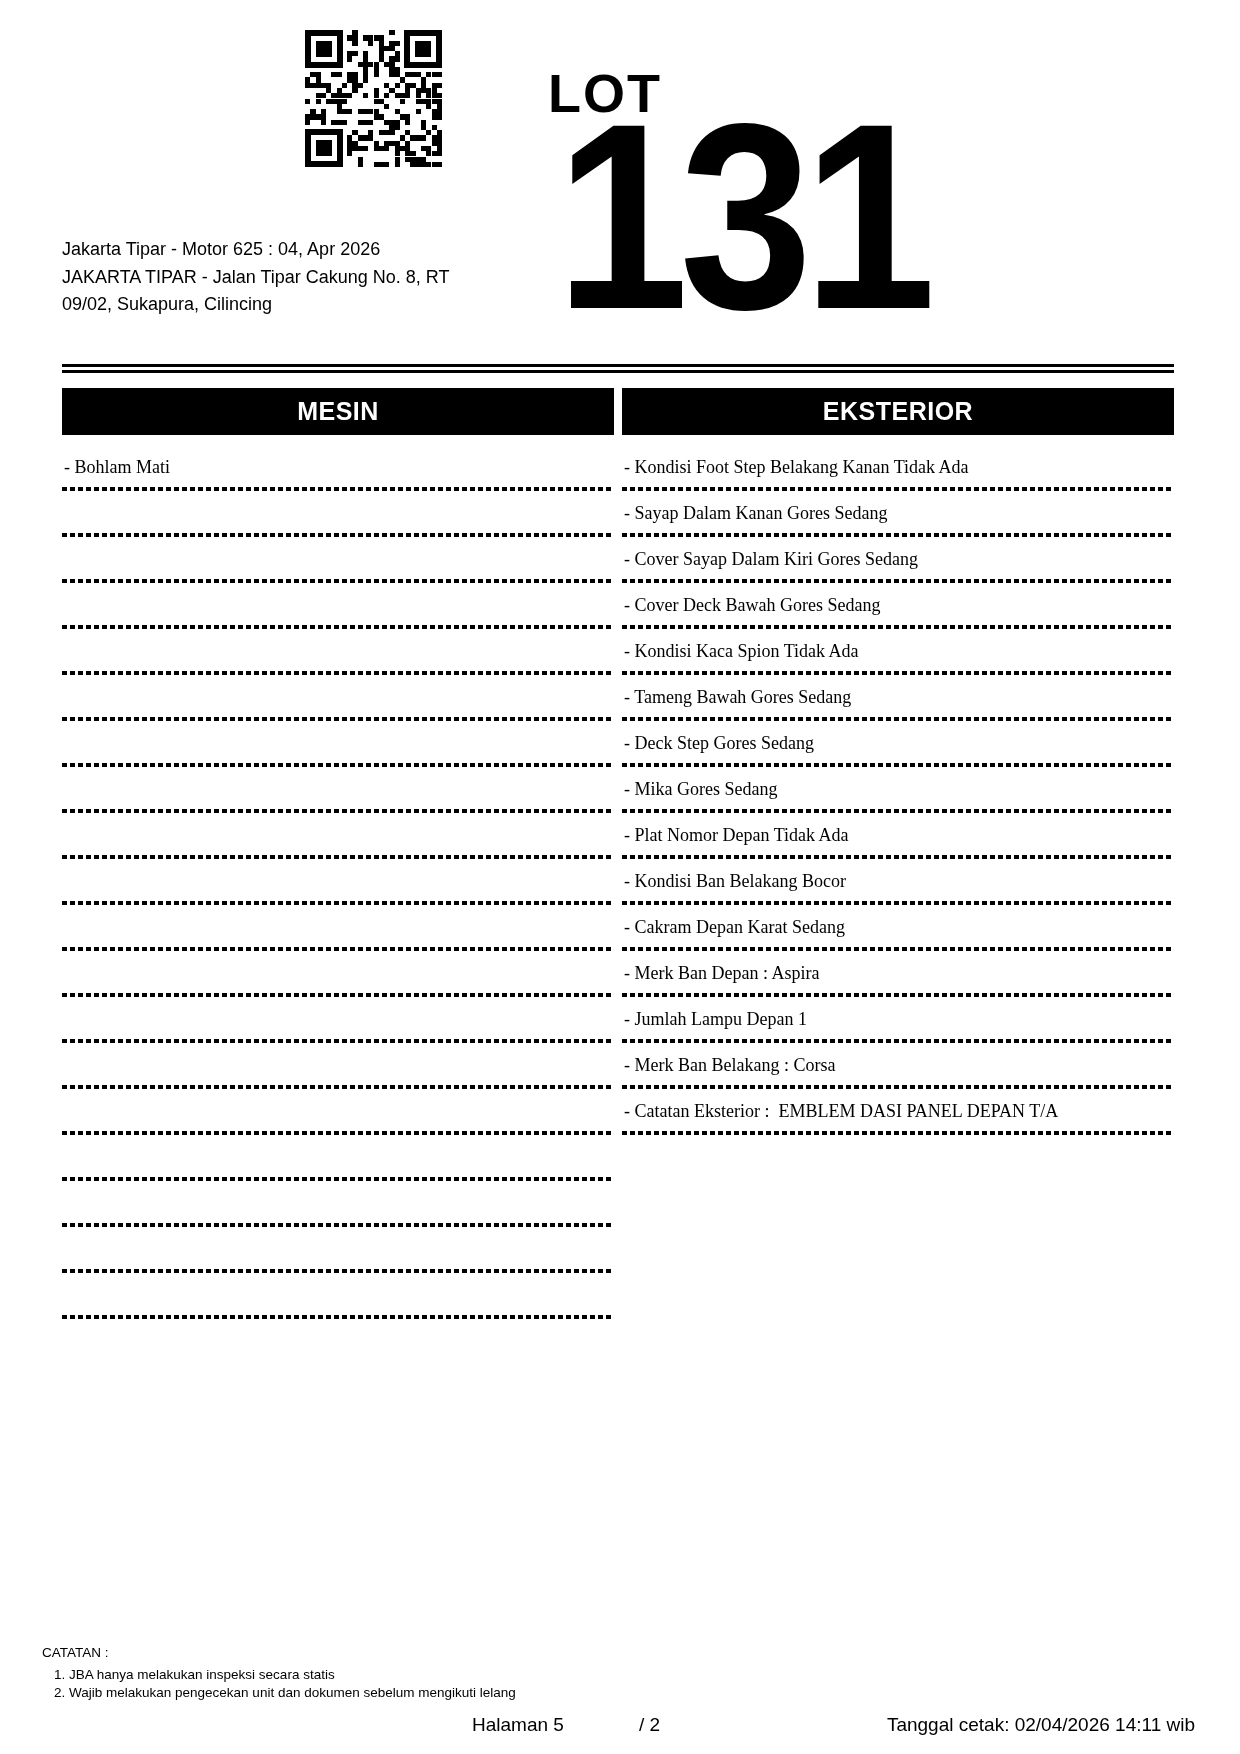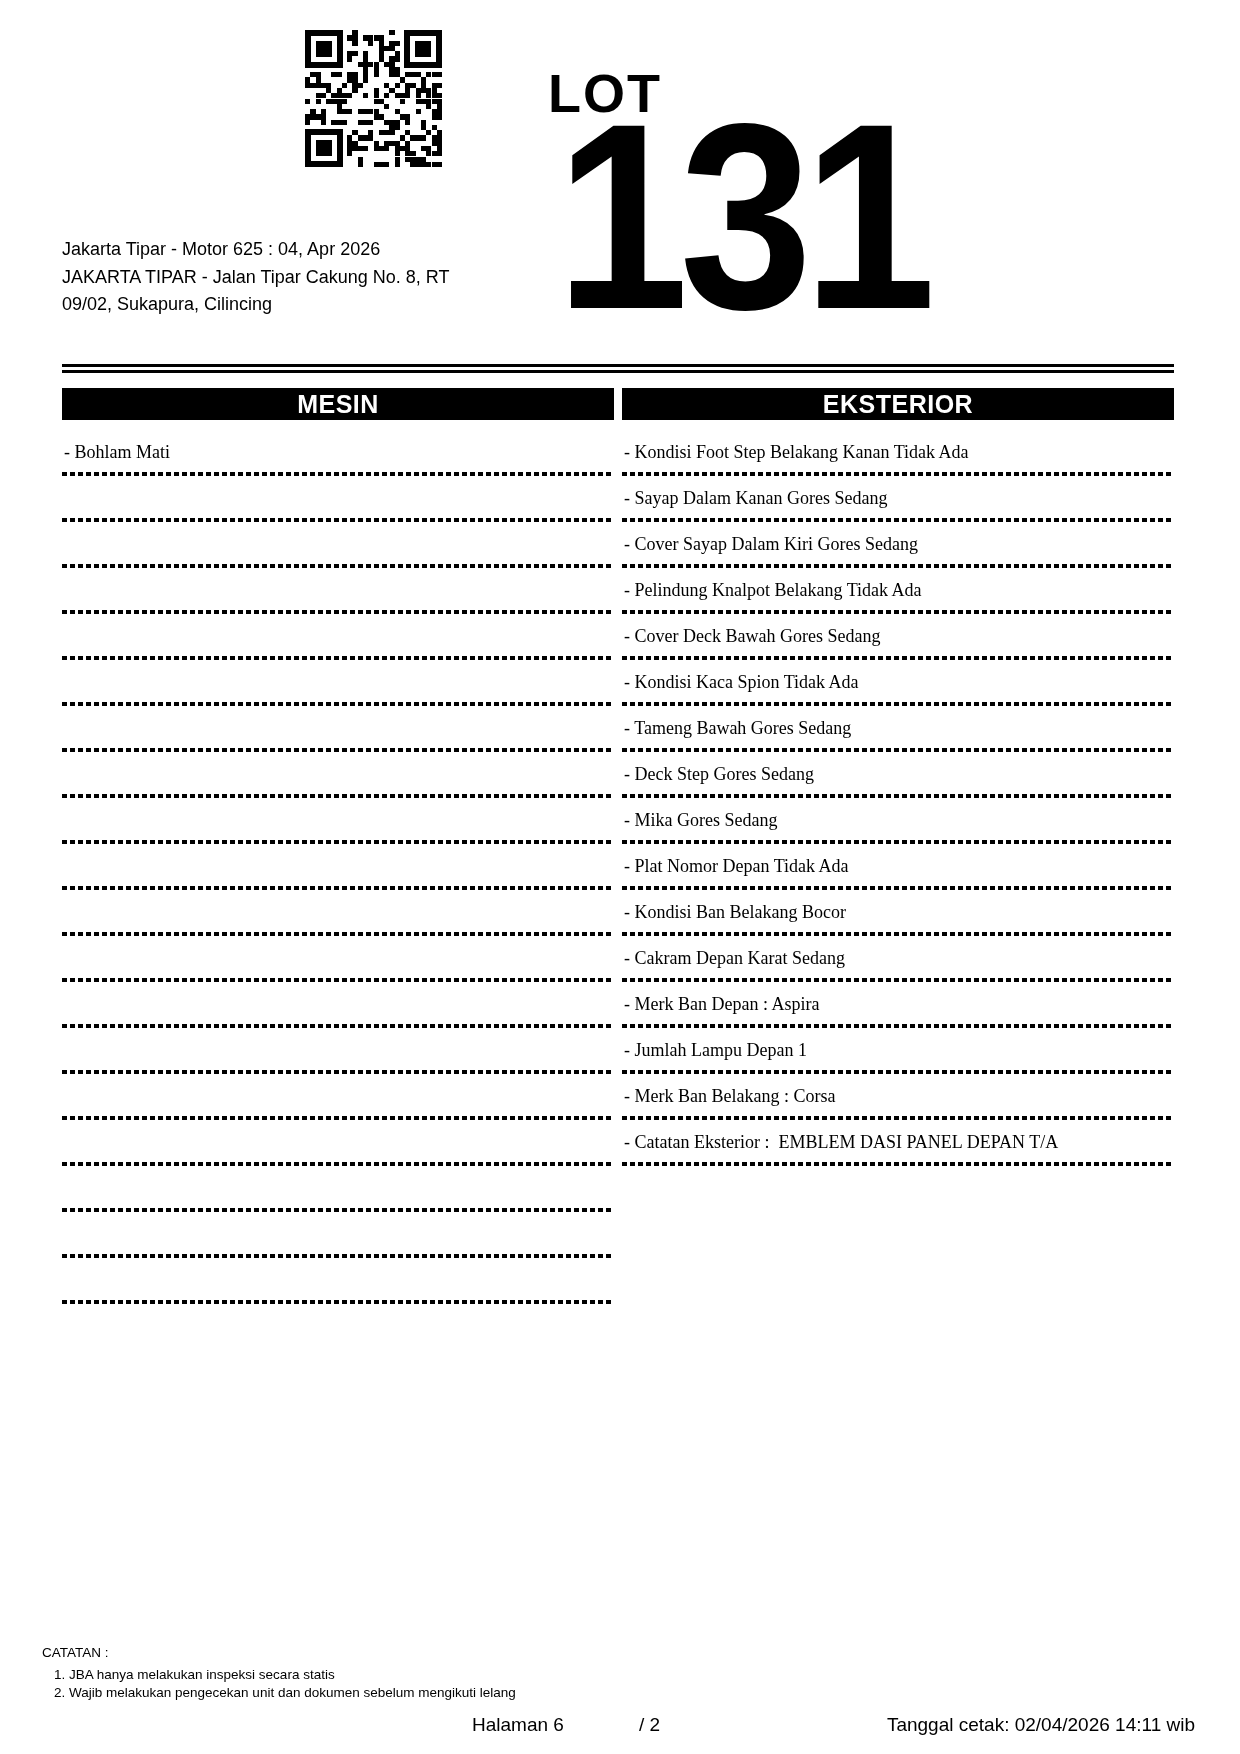--- a/index.html
+++ b/index.html
@@ -19,21 +19,21 @@
   .lot-number{
     position:absolute;left:556px;top:100px;font-size:265px;font-weight:bold;line-height:0.88;
     letter-spacing:-10px;transform:scaleX(.9);transform-origin:left top;white-space:nowrap;
   }
   .address{position:absolute;left:62px;top:236px;width:470px;font-size:18px;line-height:27.5px;}
   
   .double-rule{position:absolute;left:62px;top:364px;width:1112px;height:9px;
     border-top:3px solid #000;border-bottom:3px solid #000;box-sizing:border-box;}
   .columns{position:absolute;left:62px;top:388px;width:1112px;display:flex;gap:8px;}
   .col{flex:1;min-width:0;}
-  .col-header{background:#000;color:#fff;height:32px;display:flex;align-items:center;justify-content:center;
+  .col-header{background:#000;color:#fff;height:47px;display:flex;align-items:center;justify-content:center;
     font-weight:bold;font-size:25px;letter-spacing:.5px;}
   .rows{margin-top:12px;}
   .row{height:46px;position:relative;font-family:Liberation Serif, serif;}
   .row::after{content:"";position:absolute;left:0;right:0;bottom:2px;height:4px;
     background:repeating-linear-gradient(90deg,#000 0 5px,transparent 5px 8px);}
   .row-text{display:block;padding:10px 0 0 2px;font-size:18px;line-height:20px;white-space:pre-wrap;
     overflow:hidden;text-overflow:clip;}
   
   .catatan{position:absolute;left:42px;top:1644px;font-size:13.5px;line-height:18px;}
   .catatan-notes{padding-left:12px;margin-top:4px;}
@@ -356,23 +356,20 @@
           <div class="row">
           <span class="row-text">- Kondisi Foot Step Belakang Kanan Tidak Ada</span>
         </div>
           <div class="row">
           <span class="row-text">- Sayap Dalam Kanan Gores Sedang</span>
         </div>
           <div class="row">
           <span class="row-text">- Cover Sayap Dalam Kiri Gores Sedang</span>
         </div>
           <div class="row">
-          <span class="row-text">- Pelindung Knalpot Belakang Tidak Ada</span>
-        </div>
-          <div class="row">
           <span class="row-text">- Cover Deck Bawah Gores Sedang</span>
         </div>
           <div class="row">
           <span class="row-text">- Kondisi Kaca Spion Tidak Ada</span>
         </div>
           <div class="row">
           <span class="row-text">- Tameng Bawah Gores Sedang</span>
         </div>
           <div class="row">
           <span class="row-text">- Deck Step Gores Sedang</span>
@@ -406,17 +403,17 @@
   </div>
 
   <div class="catatan">
     <div class="catatan-title">CATATAN :</div>
     <div class="catatan-notes">
       <div>1. JBA hanya melakukan inspeksi secara statis</div>
       <div>2. Wajib melakukan pengecekan unit dan dokumen sebelum mengikuti lelang</div>
     </div>
   </div>
 
-  <div class="page-num">Halaman 6</div>
+  <div class="page-num">Halaman 5</div>
   <div class="page-total">/ 2</div>
   <div class="print-date">Tanggal cetak: 02/04/2026 14:11 wib</div>
 
 </div>
 
 </body></html>

